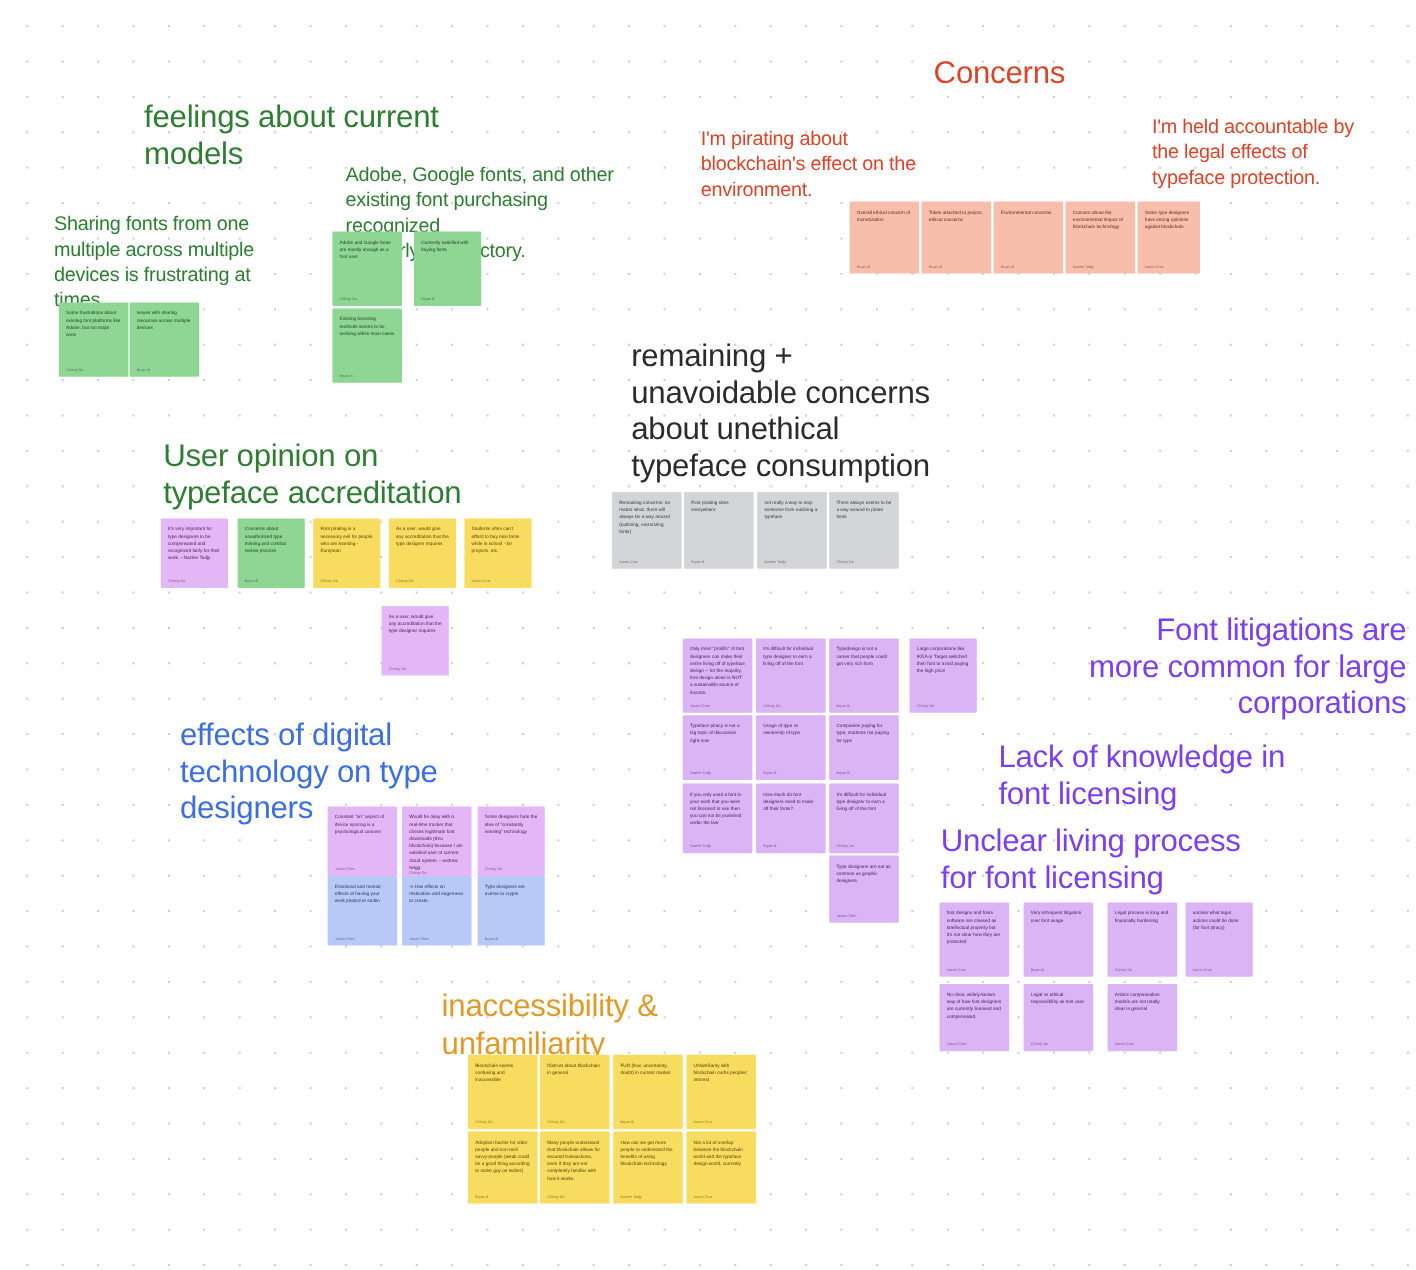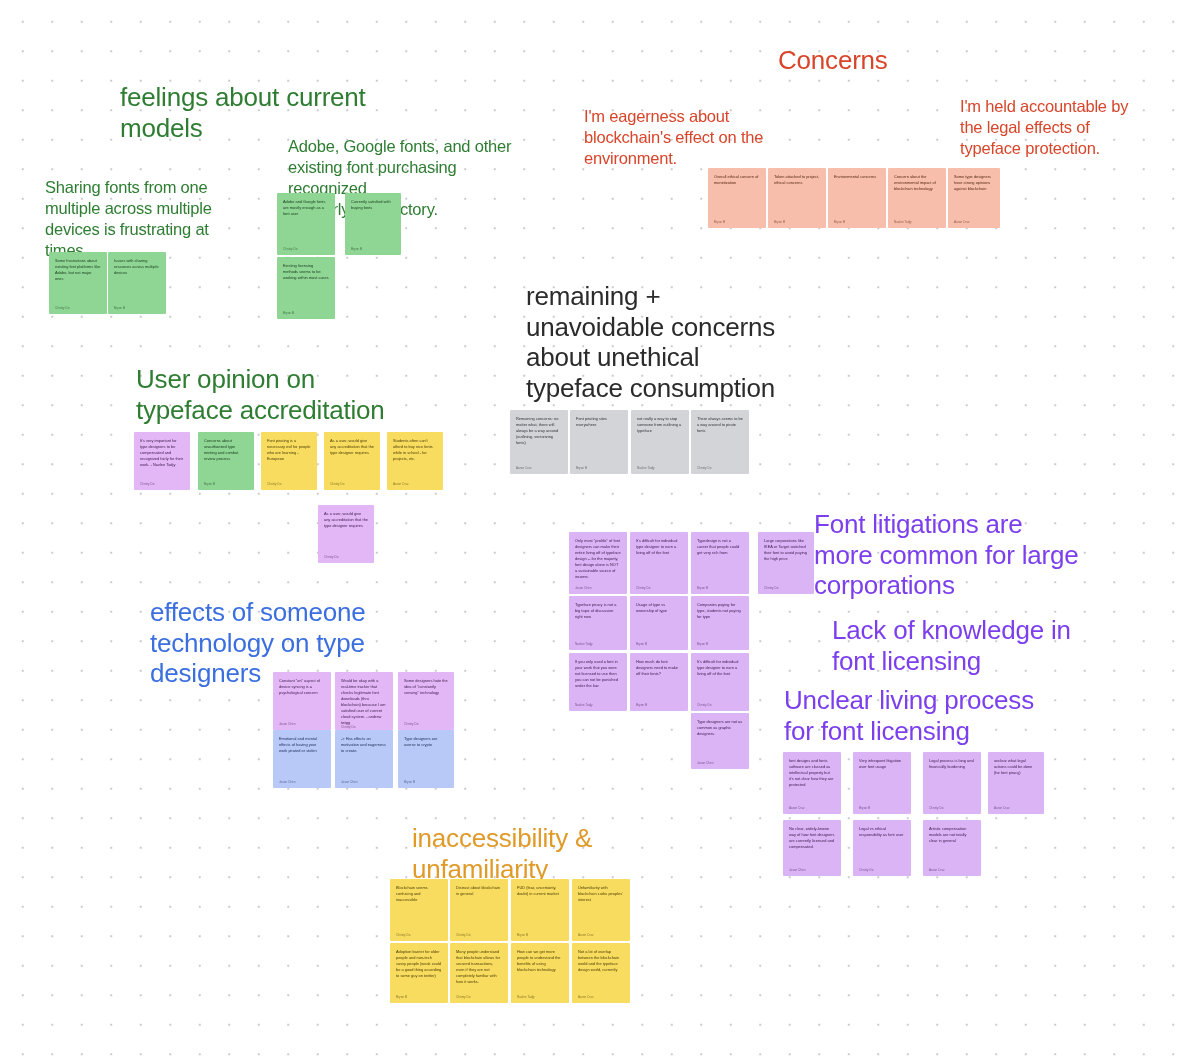--- a/index.html
+++ b/index.html
@@ -72,52 +72,52 @@
 
   <div class="heading h-sub c-green" style="left:45px; top:177px; width:185px;">Sharing fonts from one
 multiple across multiple
 devices is frustrating at
 times.</div>
 
   <div class="heading h-sub c-green" style="left:288px; top:136px; width:240px;">Adobe, Google fonts, and other
 existing font purchasing recognized
 are fairly satisfactory.</div>
 
-  <div class="heading h-sub c-red" style="left:584px; top:106px; width:180px;">I'm eagerness about
+  <div class="heading h-sub c-red" style="left:584px; top:106px; width:180px;">I'm pirating about
 blockchain's effect on the
 environment.</div>
 
 
   <div class="heading h-sub c-red" style="left:960px; top:96px; width:170px;">I'm held accountable by
 the legal effects of
 typeface protection.</div>
 
   <div class="heading h-big c-gray" style="left:508px; top:281px; width:275px;">remaining +
 unavoidable concerns
 about unethical
 typeface consumption</div>
 
   <div class="heading h-big c-green" style="left:136px; top:364px; width:290px;">User opinion on
 typeface accreditation</div>
 
-  <div class="heading h-big c-purple" style="left:814px; top:509px; width:290px;">Font litigations are
+  <div class="heading h-big c-purple" style="left:882px; top:509px; width:290px;text-align:right;">Font litigations are
 more common for large
 corporations</div>
 
   <div class="heading h-big c-purple" style="left:832px; top:615px; width:260px;">Lack of knowledge in
 font licensing</div>
 
   <div class="heading h-big c-purple" style="left:784px; top:685px; width:260px;">Unclear living process
 for font licensing</div>
 
-  <div class="heading h-big c-blue" style="left:150px; top:597px; width:250px;">effects of someone
+  <div class="heading h-big c-blue" style="left:150px; top:597px; width:250px;">effects of digital
 technology on type
 designers</div>
 
-  <div class="heading h-big c-orange" style="left:412px; top:823px; width:260px;">inaccessibility &amp;
+  <div class="heading h-big c-orange" style="left:368px; top:823px; width:260px;">inaccessibility &amp;
 unfamiliarity</div>
 
   <div class="note n-green" style="left:49px; top:252px; width:58px; height:62px;">
     <div class="body">Some frustrations about existing font platforms like Adobe, but not major ones</div>
     <div class="author">Christy Do</div>
   </div>
   <div class="note n-green" style="left:108px; top:252px; width:58px; height:62px;">
     <div class="body">Issues with sharing resources across multiple devices</div>
     <div class="author">Bryan B</div>
   </div>

